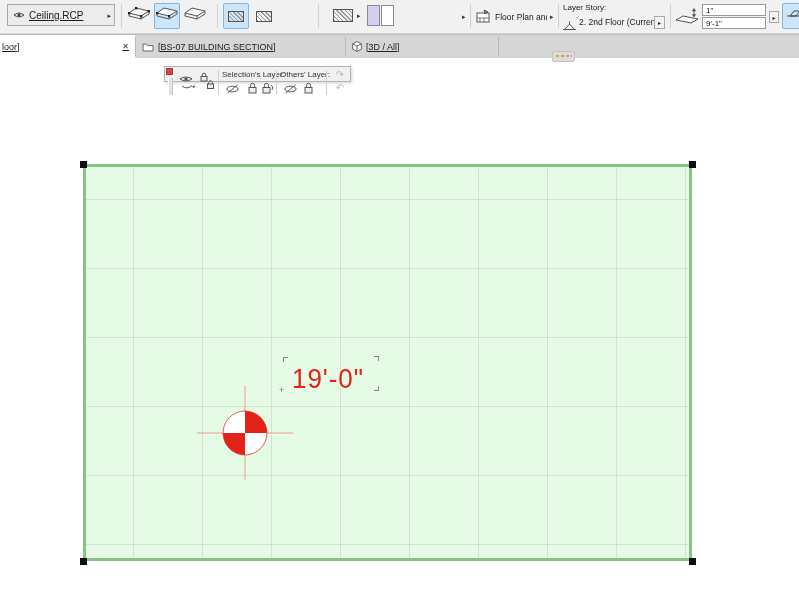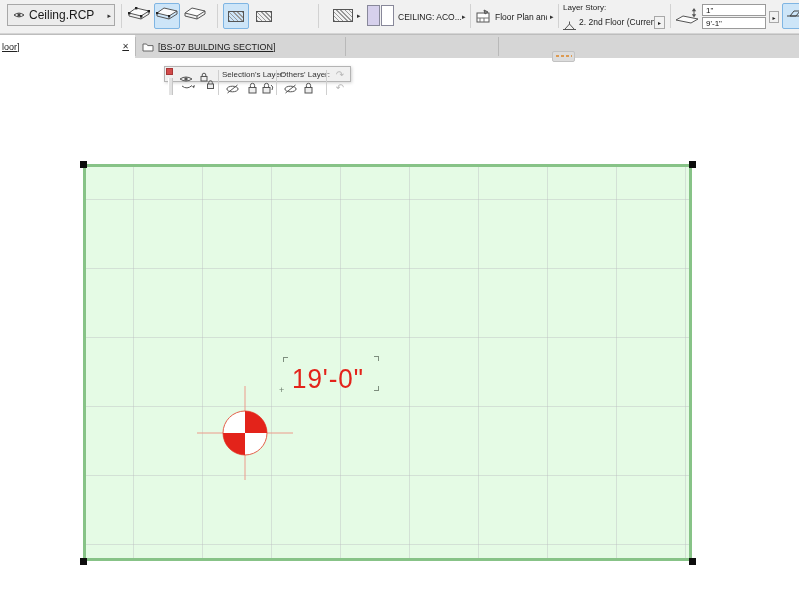--- a/index.html
+++ b/index.html
@@ -5,21 +5,21 @@
   html,body{margin:0;padding:0;background:#fff;}
   .screen{position:relative;width:799px;height:596px;overflow:hidden;background:#ffffff;
           font-family:"Liberation Sans",sans-serif;-webkit-font-smoothing:antialiased;}
 
   
   .toolbar{position:absolute;left:0;top:0;width:799px;height:33px;background:#f1f1f1;
            border-bottom:1px solid #d4d4d4;}
   .tsep{position:absolute;top:4px;width:1px;height:24px;background:#d2d2d2;}
   .fav-dd{position:absolute;left:7px;top:4px;width:108px;height:22px;background:#ececec;
           border:1px solid #a8a8a8;display:flex;align-items:center;box-sizing:border-box;}
-  .fav-dd .lbl{font-size:12px;color:#1a1a1a;margin-left:4px;flex:1;}
+  .fav-dd .lbl{font-size:10px;color:#1a1a1a;margin-left:4px;flex:1;text-decoration:underline;}
   .arr{font-size:7px;color:#333;line-height:1;}
   .fav-dd .arr{margin-right:3px;}
   .tool-btn{position:absolute;top:3px;width:26px;height:26px;display:flex;align-items:center;
             justify-content:center;border:1px solid transparent;box-sizing:border-box;border-radius:2px;}
   .tool-btn.selected{background:#cde5f8;border-color:#7fb5e3;}
   .hatch{width:16px;height:11px;border:1px solid #555;box-sizing:border-box;
          background:repeating-linear-gradient(45deg,#999 0,#999 1px,transparent 1px,transparent 3px);}
   .hatch.small{width:20px;height:13px;}
   .swatch{position:absolute;top:5px;width:13px;height:21px;box-sizing:border-box;border:1px solid #88889a;}
   .bar-label{position:absolute;top:0;height:33px;display:flex;align-items:center;
@@ -138,21 +138,20 @@
     </div>
 
     <div class="tsep" style="left:318px"></div>
 
     <div style="position:absolute;left:333px;top:9px;display:flex;align-items:center;gap:4px;">
       <span class="hatch small"></span>
       <span class="arr">▸</span>
     </div>
     <div class="swatch" style="left:367px;background:#d6d0ec;"></div>
     <div class="swatch" style="left:381px;background:#ffffff;"></div>
-    <div class="bar-label" style="left:398px;">CEILING: ACO...</div>
     <div class="bar-label" style="left:462px;">
       <span class="arr">▸</span>
     </div>
 
     <div class="tsep" style="left:470px"></div>
 
     <span style="position:absolute;left:476px;top:9px;">
       <svg width="15" height="15" viewBox="0 0 15 15">
           <rect x="1" y="4" width="12" height="9" fill="#fff" stroke="#555"></rect>
           <path d="M1,9 h12 M4,9 v4 M8,9 v4" stroke="#777" fill="none"></path>
@@ -213,20 +212,29 @@
     <div class="tabdiv" style="left:135px;"></div>
     <div class="tab" style="left:136px;width:209px;">
       <span class="ticon">
         <svg width="12" height="10" viewBox="0 0 12 10">
             <path d="M1,2 h3.5 l1.2,1.6 H11 v5.4 H1 Z" fill="#fdfdfd" stroke="#666"></path>
           </svg>
       </span>
       <span>[BS-07 BUILDING SECTION]</span>
     </div>
     <div class="tabdiv" style="left:345px;"></div>
+    <div class="tab" style="left:346px;width:152px;">
+      <span class="ticon">
+        <svg width="10" height="11" viewBox="0 0 10 11">
+            <polygon points="5,0.6 9.4,2.8 9.4,8.2 5,10.4 0.6,8.2 0.6,2.8" fill="#fdfdfd" stroke="#666"></polygon>
+            <path d="M0.6,2.8 L5,5 L9.4,2.8 M5,5 V10.4" fill="none" stroke="#666"></path>
+          </svg>
+      </span>
+      <span>[3D / All]</span>
+    </div>
     <div class="tabdiv" style="left:498px;"></div>
   </div>
 
   <div class="collapsed-pal">
     <div class="dashes"></div>
   </div>
 
   <div class="qlayers">
     <div class="ql-close"></div>
     <div class="ql-grip"></div>

